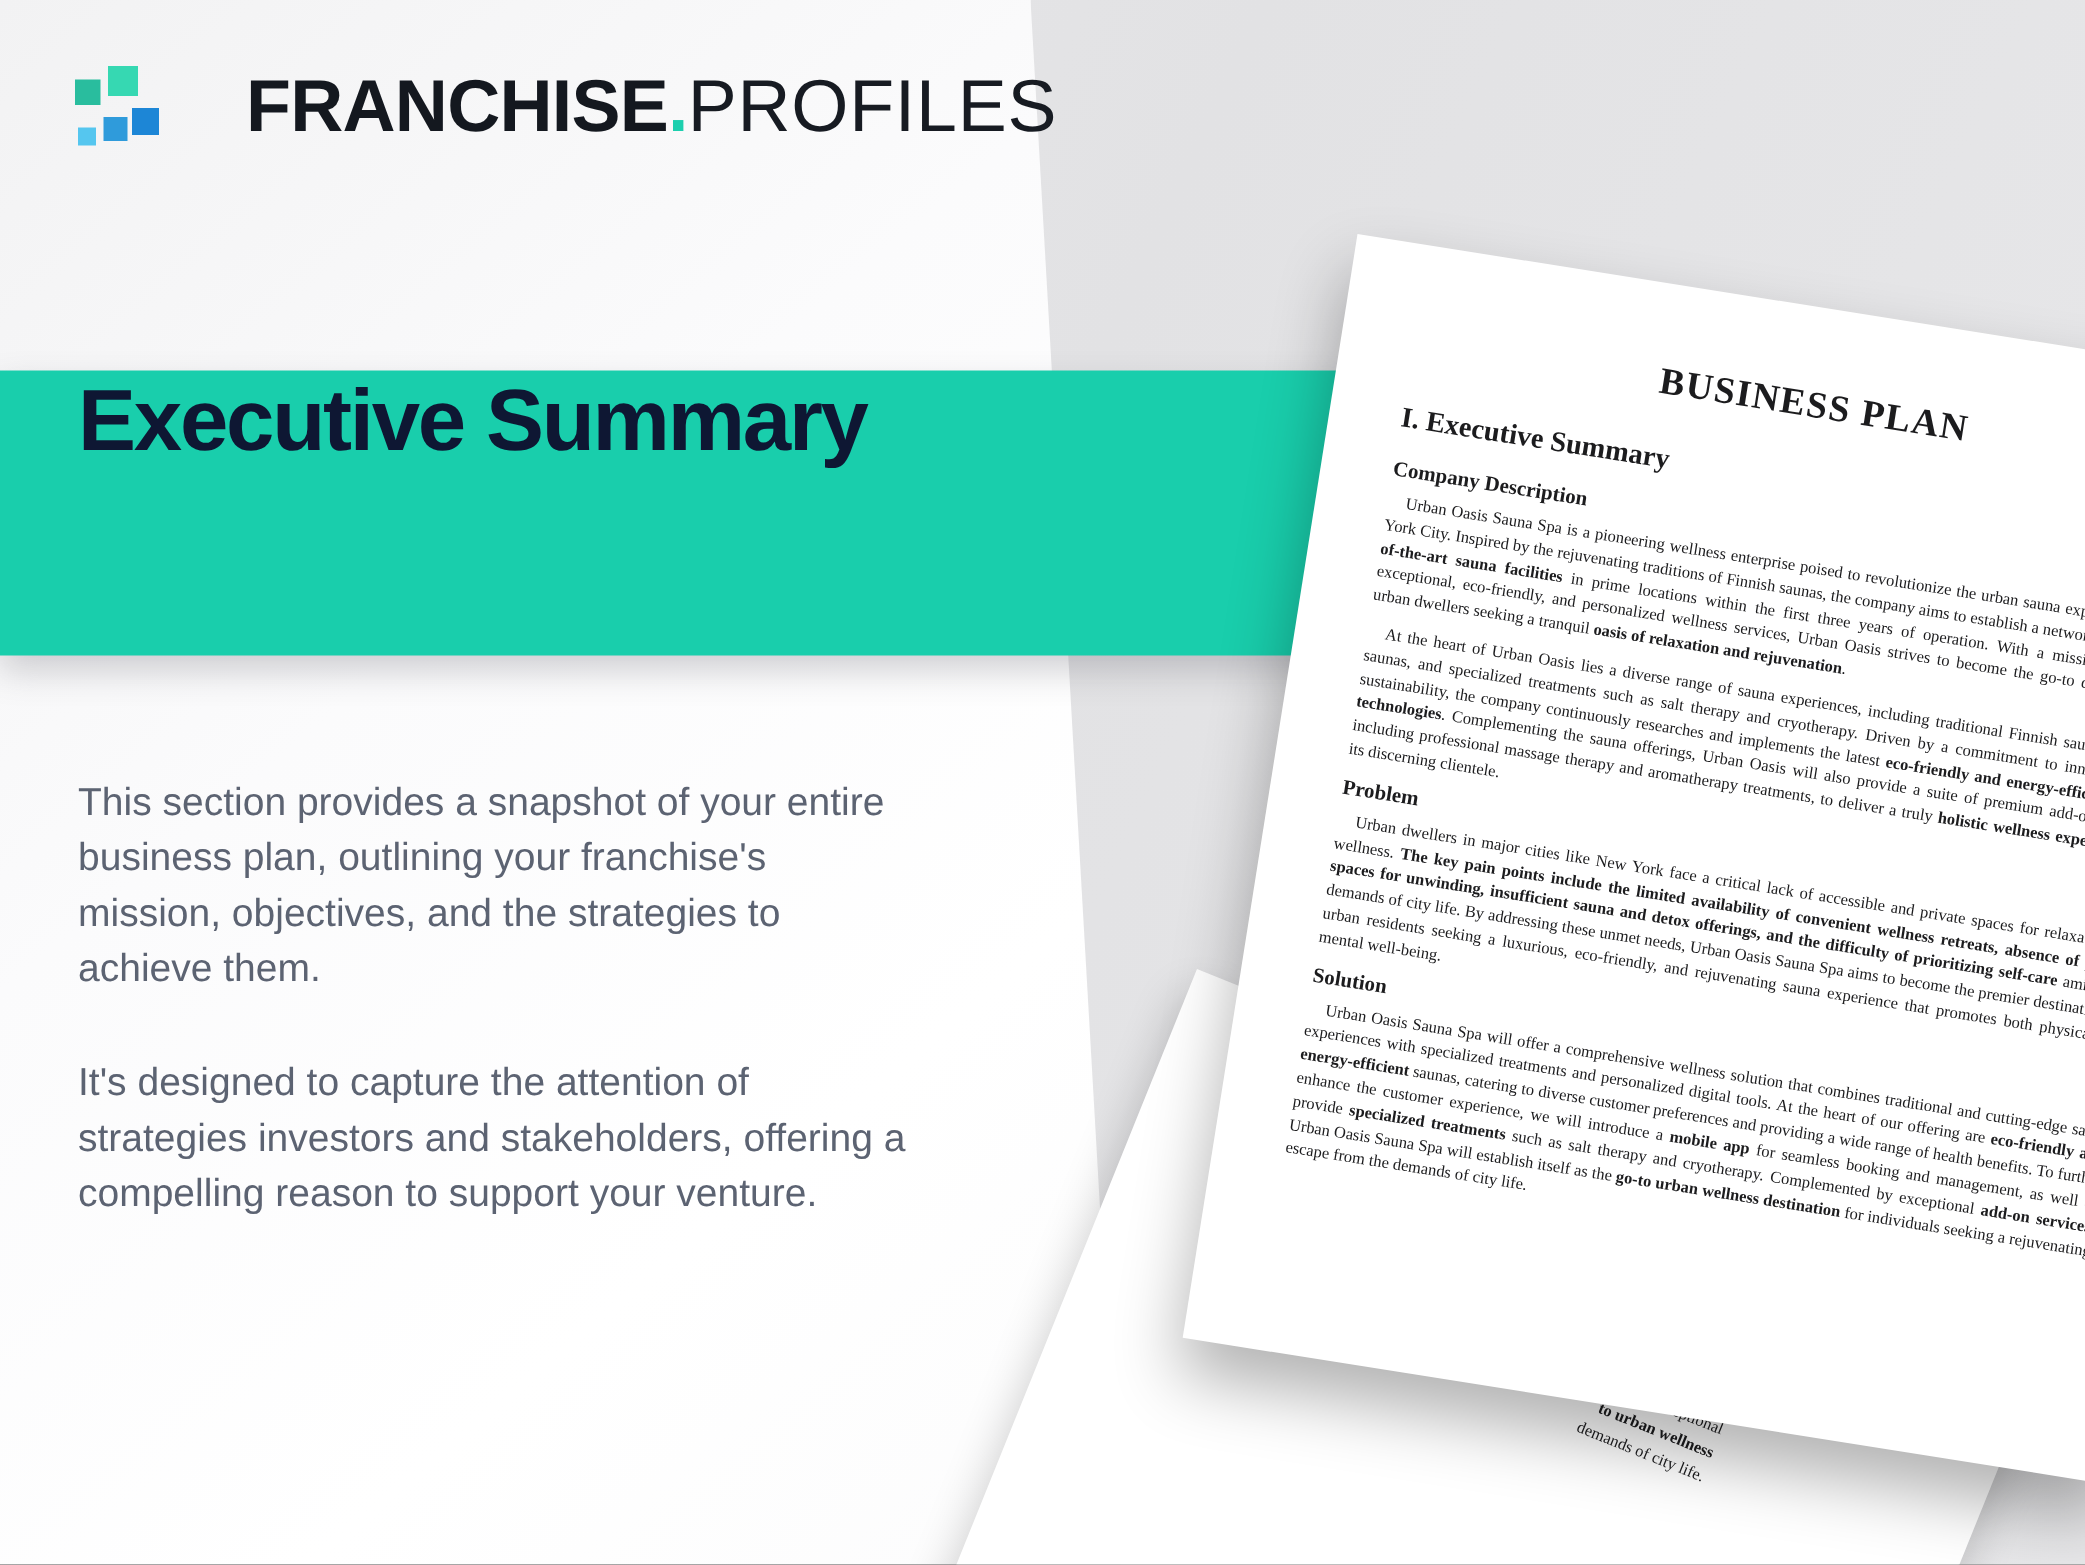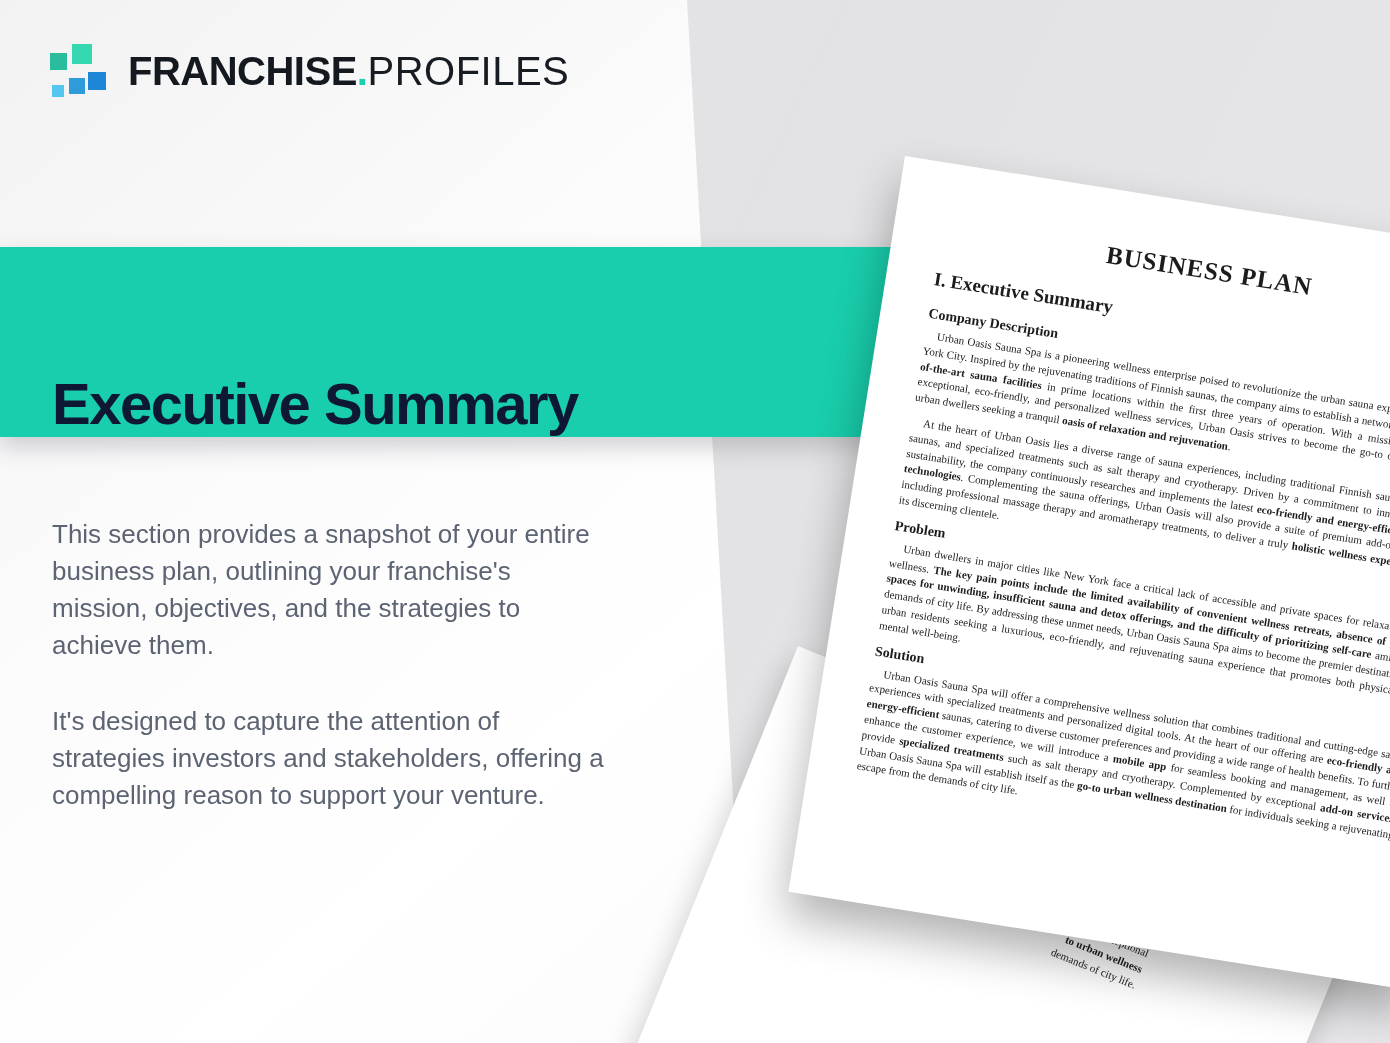--- a/index.html
+++ b/index.html
@@ -16,28 +16,28 @@
   }
   
   .logo{position:absolute;left:48px;top:40px;display:flex;align-items:center;gap:18px;}
   .logo-mark{position:relative;width:62px;height:62px;}
   .logo-mark span{position:absolute;display:block;}
   .sq1{left:2px;top:13px;width:17px;height:17px;background:#29bd9e;}
   .sq2{left:24px;top:4px;width:20px;height:20px;background:#36d8b2;}
   .sq3{left:40px;top:32px;width:18px;height:18px;background:#1d86d6;}
   .sq4{left:21px;top:38px;width:16px;height:16px;background:#2f9bdb;}
   .sq5{left:4px;top:45px;width:12px;height:12px;background:#55c6ef;}
-  .logo-text{font-size:40px;letter-spacing:-0.5px;color:#14181f;white-space:nowrap;}
+  .logo-text{font-size:49px;letter-spacing:-0.5px;color:#14181f;white-space:nowrap;margin-left:36px;}
   .lt-bold{font-weight:800;}
   .lt-dot{font-weight:800;color:#1ccfae;}
   .lt-light{font-weight:300;letter-spacing:0.5px;color:#171b22;}
   
   .banner{
     position:absolute;left:0;top:247px;width:902px;height:190px;
-    background:#19ceac;display:flex;align-items:flex-end;
+    background:#19ceac;display:flex;align-items:flex-start;
     box-shadow:0 10px 22px rgba(90,90,100,0.28);
     z-index:2;
   }
   .banner h1{margin:0 0 0 52px;font-size:58px;font-weight:800;color:#0e1733;letter-spacing:-1.5px;}
   
   .intro{position:absolute;left:52px;top:516px;width:560px;color:#5c6372;font-size:26px;line-height:37px;z-index:2;}
   .intro p{margin:0 0 39px 0;}
   
   .page{position:absolute;background:#ffffff;}
   .page.back{

